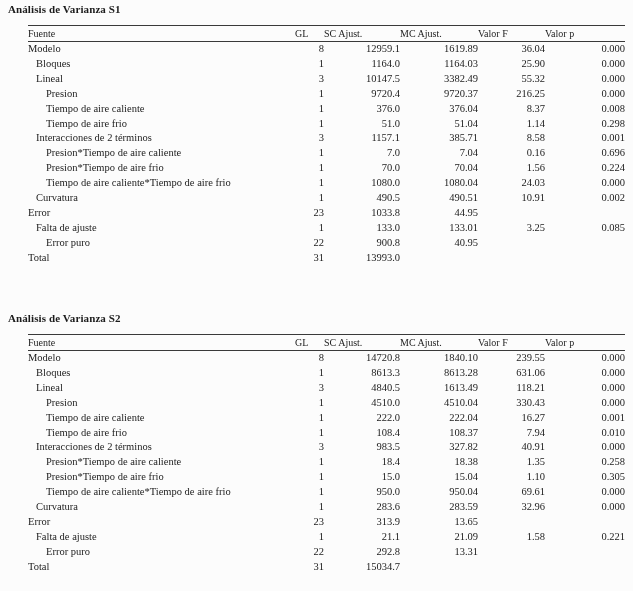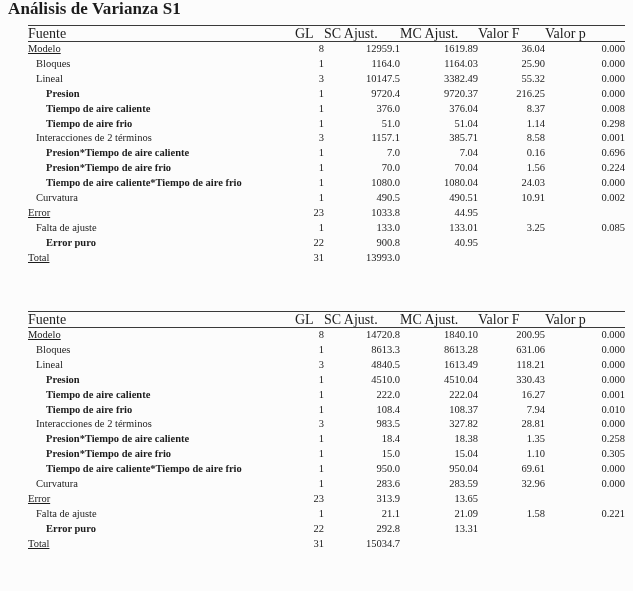--- a/index.html
+++ b/index.html
@@ -23,21 +23,21 @@
 
   .anova-block {
     position: absolute;
     left: 0;
     width: 633px;
   }
   #block-s1 { top: 2px; }
   #block-s2 { top: 311px; }
 
   .block-title {
-    font-size: 17px;
+    font-size: 11px;
     font-weight: bold;
     letter-spacing: 0.1px;
     padding-left: 8px;
     margin: 0 1px 9px 0;
     line-height: 14px;
     white-space: nowrap;
   }
 
   table.anova {
     border-collapse: collapse;
@@ -53,21 +53,21 @@
     padding: 0;
     margin: 0;
     font-weight: normal;
     white-space: nowrap;
     overflow: visible;
     height: 14.9px;
   }
 
   thead th {
     font-weight: bold;
-    font-size: 14px;
+    font-size: 10px;
     padding-bottom: 1px;
     border-top: 1px solid #3a3a3a;
     border-bottom: 1px solid #3a3a3a;
     line-height: 15px;
   }
 
   th.col-fuente { text-align: left; }
   th.col-num    { text-align: left; }
 
   
@@ -75,23 +75,23 @@
   col.c-gl     { width: 29px;  }
   col.c-sc     { width: 76px;  }
   col.c-mc     { width: 78px;  }
   col.c-f      { width: 67px;  }
   col.c-p      { width: 80px;  }
 
   tbody td.fuente { text-align: left; }
   tbody td.num    { text-align: right; padding-right: 0; }
 
   
-  tr[data-level="0"] td.fuente { padding-left: 0px; text-decoration: underline; }
+  tr[data-level="0"] td.fuente { padding-left: 0px; }
   tr[data-level="1"] td.fuente { padding-left: 8px; }
-  tr[data-level="2"] td.fuente { padding-left: 18px; font-weight: bold; }
+  tr[data-level="2"] td.fuente { padding-left: 18px; }
 
   
   td.num, th.col-num { padding-right: 1px; }
 </style>
 </head>
 <body>
 
 <div class="page">
 
   <section class="anova-block" id="block-s1">
@@ -234,20 +234,21 @@
             <td class="num">13993.0</td>
             <td class="num"></td>
             <td class="num"></td>
             <td class="num"></td>
           </tr>
         </tbody>
     </table>
   </section>
 
   <section class="anova-block" id="block-s2">
+    <h2 class="block-title">Análisis de Varianza S2</h2>
     <table class="anova">
       <colgroup>
         <col class="c-fuente">
           <col class="c-gl">
           <col class="c-sc">
           <col class="c-mc">
           <col class="c-f">
           <col class="c-p">
       </colgroup>
       <thead>
@@ -259,21 +260,21 @@
           <th class="col-num">Valor F</th>
           <th class="col-num">Valor p</th>
         </tr>
       </thead>
       <tbody>
           <tr data-level="0">
             <td class="fuente">Modelo</td>
             <td class="num">8</td>
             <td class="num">14720.8</td>
             <td class="num">1840.10</td>
-            <td class="num">200.95</td>
+            <td class="num">239.55</td>
             <td class="num">0.000</td>
           </tr>
           <tr data-level="1">
             <td class="fuente">Bloques</td>
             <td class="num">1</td>
             <td class="num">8613.3</td>
             <td class="num">8613.28</td>
             <td class="num">631.06</td>
             <td class="num">0.000</td>
           </tr>
@@ -307,21 +308,21 @@
             <td class="num">108.4</td>
             <td class="num">108.37</td>
             <td class="num">7.94</td>
             <td class="num">0.010</td>
           </tr>
           <tr data-level="1">
             <td class="fuente">Interacciones de 2 términos</td>
             <td class="num">3</td>
             <td class="num">983.5</td>
             <td class="num">327.82</td>
-            <td class="num">28.81</td>
+            <td class="num">40.91</td>
             <td class="num">0.000</td>
           </tr>
           <tr data-level="2">
             <td class="fuente">Presion*Tiempo de aire caliente</td>
             <td class="num">1</td>
             <td class="num">18.4</td>
             <td class="num">18.38</td>
             <td class="num">1.35</td>
             <td class="num">0.258</td>
           </tr>

